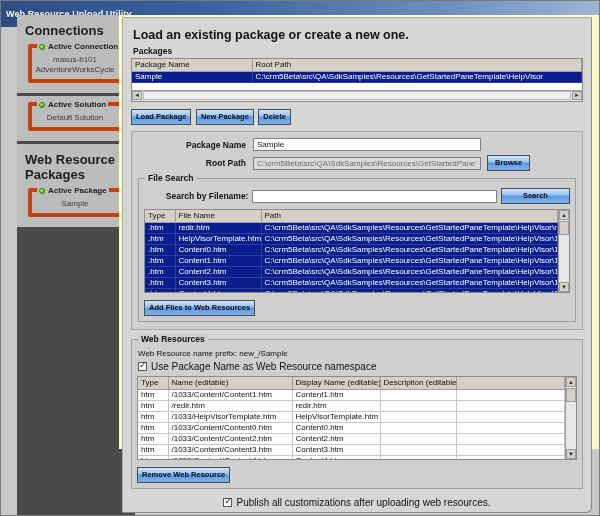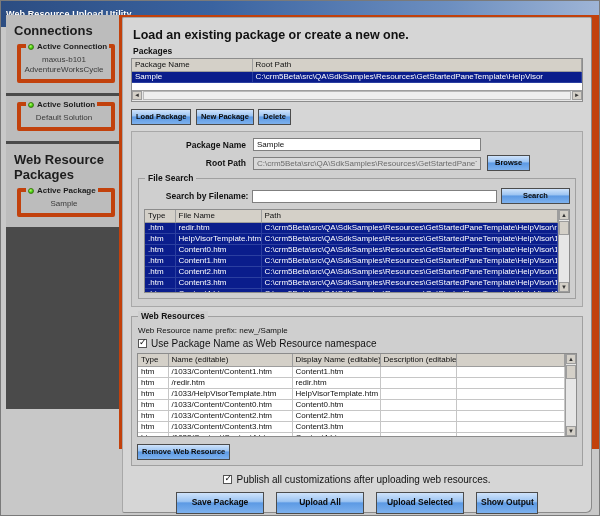--- a/index.html
+++ b/index.html
@@ -26,21 +26,21 @@
   }
   #titlebar .tbtext {
     color: #ffffff; font-size: 9px; font-weight: bold;
     padding-left: 5px; letter-spacing: 0.1px;
     text-shadow: 0 1px 0 rgba(0,0,0,.45);
     white-space: nowrap;
   }
 
   
   #sidebar {
-    position: absolute; left: 5px; top: 14px; width: 118px; height: 394px;
+    position: absolute; left: 16px; top: 14px; width: 118px; height: 502px;
     background: #4a4a4a;
   }
   .side-panel {
     background: #bcbcbc;
     border-bottom: 3px solid #4a4a4a;
     padding: 6px 6px 8px 8px;
   }
   .side-title {
     font-size: 13px; font-weight: bold; color: #1d1d1d;
     line-height: 15px; margin: 2px 0 6px 0;
@@ -65,21 +65,21 @@
     border: 1px solid #3c7b12;
     display: inline-block;
   }
   .gb-body { padding-top: 5px; text-align: center; }
   .gb-line { font-size: 8px; color: #3a3a3a; line-height: 10px; white-space: nowrap; }
 
   
   #main {
     position: absolute; left: 118px; top: 14px;
     width: 482px; height: 434px;
-    background: #c2410c;
+    background: #fef9c3;
   }
   #mainpane {
     position: absolute; left: 3px; top: 2px;
     width: 470px; height: 496px;
     background: #d6d6d6;
     border: 1px solid #a8a8a8;
     border-bottom-color: #8a8a8a; border-right-color: #8a8a8a;
     border-radius: 2px 2px 6px 2px;
   }
   h1.page-title {
@@ -387,20 +387,23 @@
                 </tr>
               </tbody>
             </table>
             <div class="vscroll">
               <div class="arrow up">▲</div>
               <div class="thumb"></div>
               <div class="arrow dn">▼</div>
             </div>
           </div>
 
+          <div style="margin-top:3px;">
+            <span class="btn sm">Add Files to Web Resources</span>
+          </div>
         </div>
       </div>
 
       <div class="fset" style="margin:9px 8px 0 8px; padding:9px 5px 5px 5px;">
         <div class="legend">Web Resources</div>
 
         <div class="prefix" style="margin:0 0 3px 1px;">Web Resource name prefix: new_/Sample</div>
 
         <div class="chkrow" style="margin:0 0 4px 1px;">
           <span class="chk"></span>

